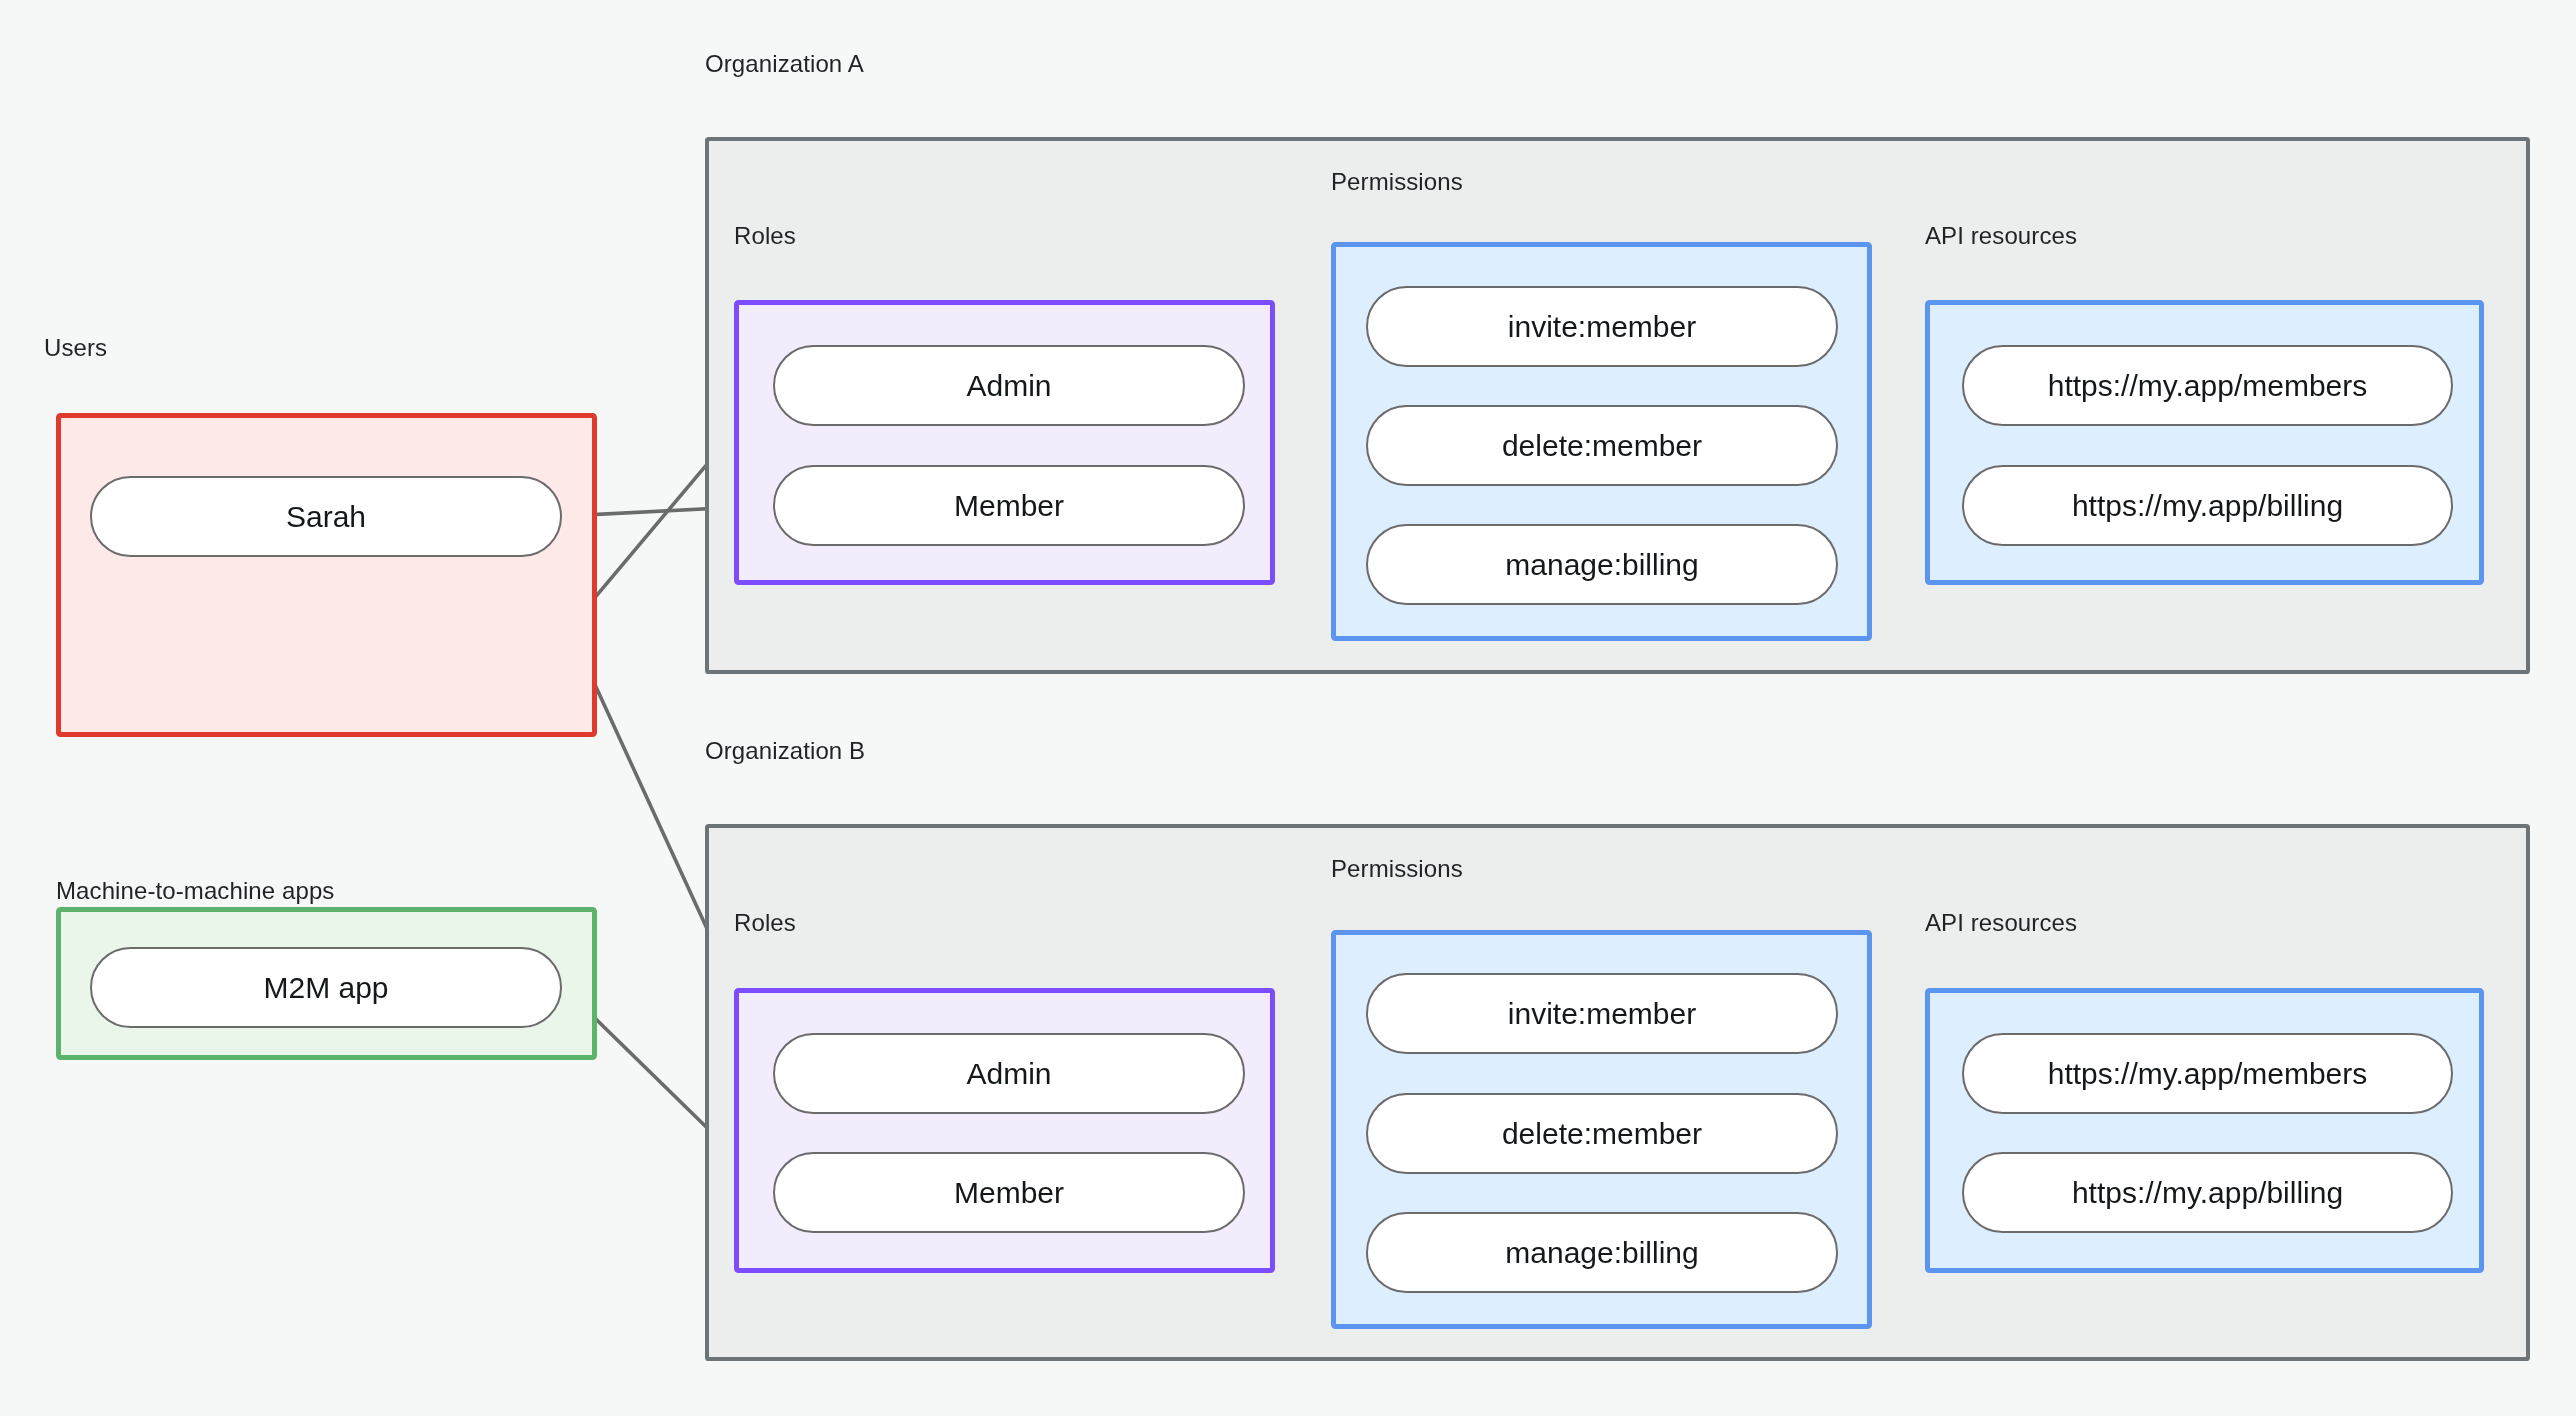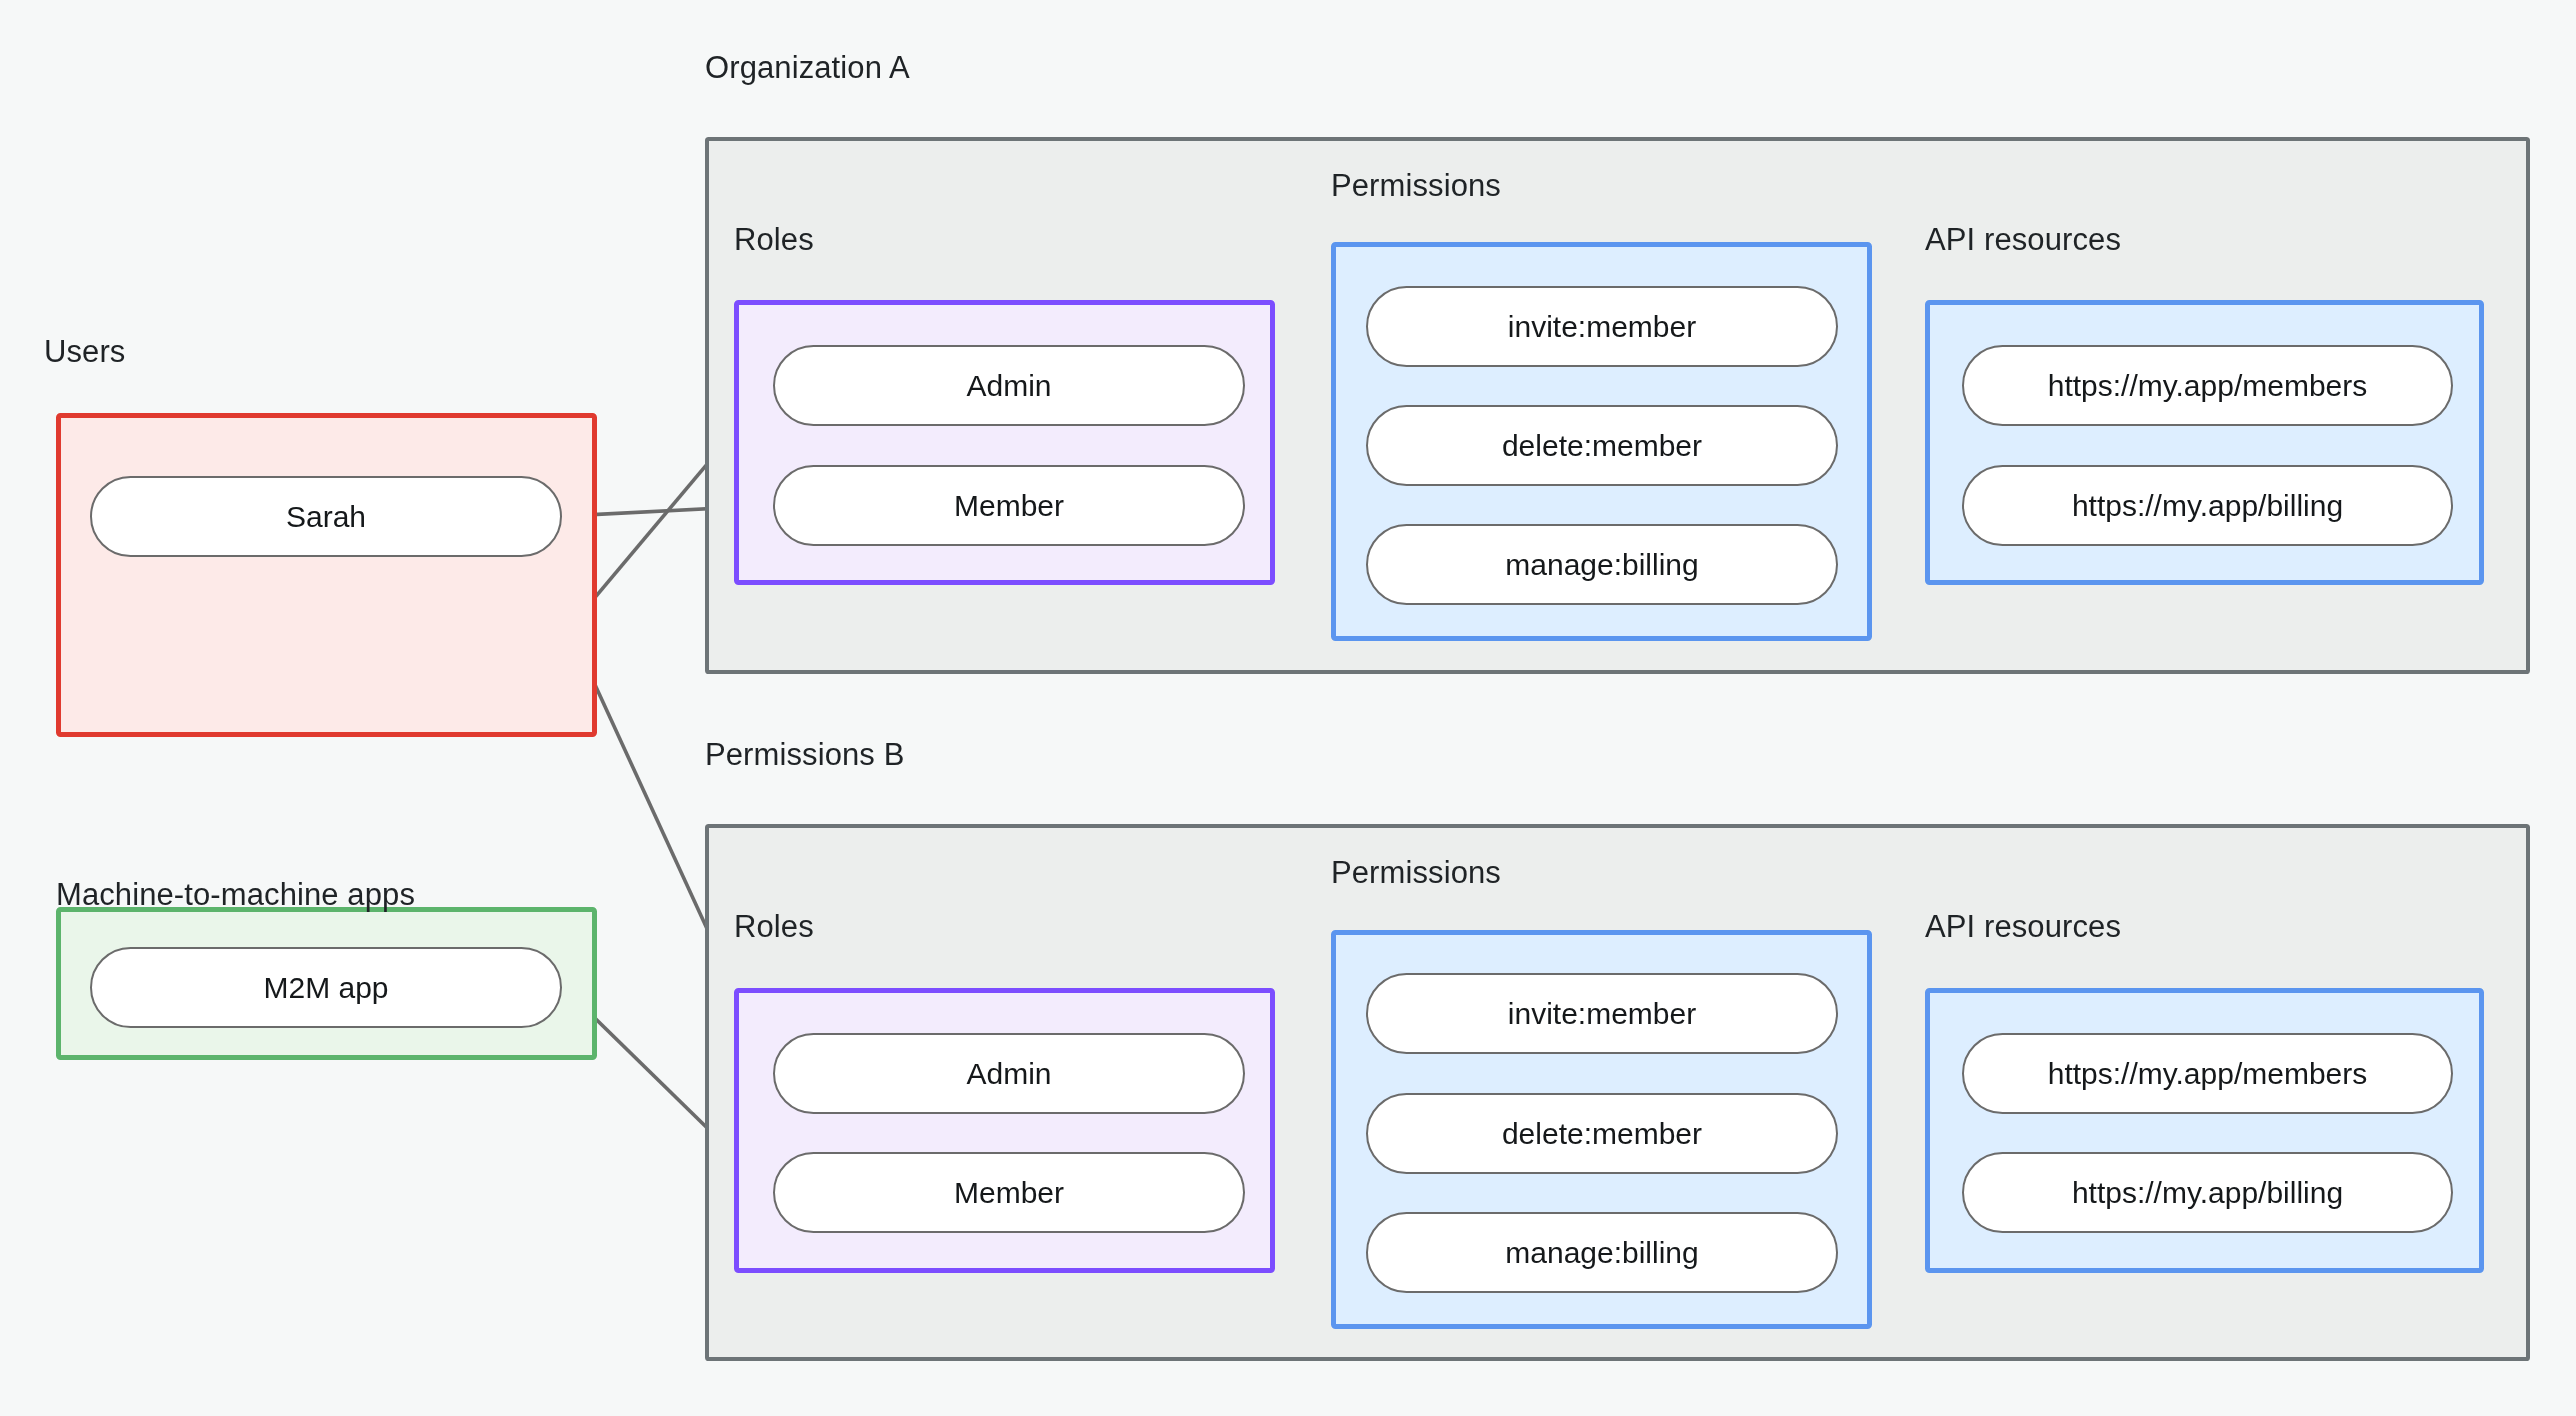--- a/index.html
+++ b/index.html
@@ -11,21 +11,21 @@
     position:relative;
   }
   #stage{position:absolute;left:0;top:0;width:2576px;height:1416px;}
 
   
   #edges{position:absolute;left:0;top:0;width:2576px;height:1416px;z-index:1;pointer-events:none;}
 
   
   .grp-label{
     position:absolute;
-    font-size:31px;
+    font-size:24px;
     color:#1f2326;
     letter-spacing:0.1px;
     white-space:nowrap;
     z-index:4;
   }
 
   
   .box{position:absolute;box-sizing:border-box;z-index:2;}
   .box.org{background:#eceeed;border:4.5px solid #6d7477;border-radius:3.6px;}
   .box.users{background:#fdeae8;border:5.4px solid #e03a2f;border-radius:4.5px;}
@@ -123,21 +123,21 @@
   <div class="box perms" style="left:1331px;top:242px;width:541px;height:399px;"></div>
   <div class="pill" style="left:1366px;top:286px;width:472px;height:81px;">invite:member</div>
   <div class="pill" style="left:1366px;top:405px;width:472px;height:81px;">delete:member</div>
   <div class="pill" style="left:1366px;top:524px;width:472px;height:81px;">manage:billing</div>
 
   <div class="grp-label" style="left:1925px;top:222px;">API resources</div>
   <div class="box apis" style="left:1925px;top:300px;width:559px;height:285px;"></div>
   <div class="pill" style="left:1962px;top:345px;width:491px;height:81px;">https://my.app/members</div>
   <div class="pill" style="left:1962px;top:465px;width:491px;height:81px;">https://my.app/billing</div>
 
-  <div class="grp-label" style="left:705px;top:737px;">Permissions B</div>
+  <div class="grp-label" style="left:705px;top:737px;">Organization B</div>
   <div class="box org" style="left:705px;top:824px;width:1825px;height:537px;"></div>
 
   <div class="grp-label" style="left:734px;top:909px;">Roles</div>
   <div class="box roles" style="left:734px;top:988px;width:541px;height:285px;"></div>
   <div class="pill" style="left:773px;top:1033px;width:472px;height:81px;">Admin</div>
   <div class="pill" style="left:773px;top:1152px;width:472px;height:81px;">Member</div>
 
   <div class="grp-label" style="left:1331px;top:855px;">Permissions</div>
   <div class="box perms" style="left:1331px;top:930px;width:541px;height:399px;"></div>
   <div class="pill" style="left:1366px;top:973px;width:472px;height:81px;">invite:member</div>

